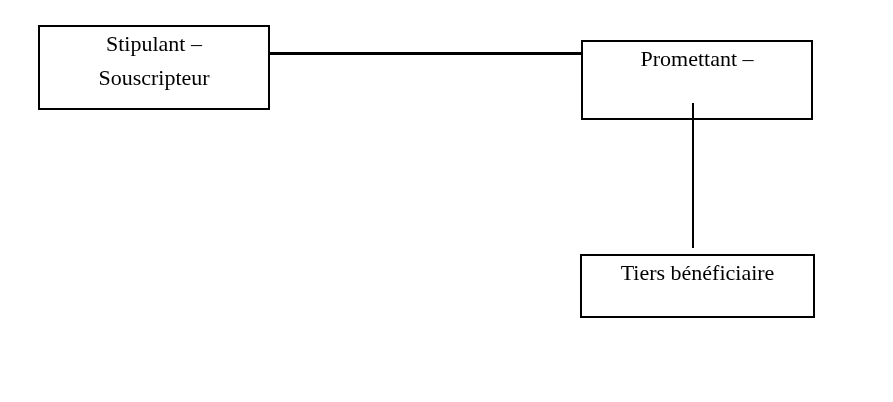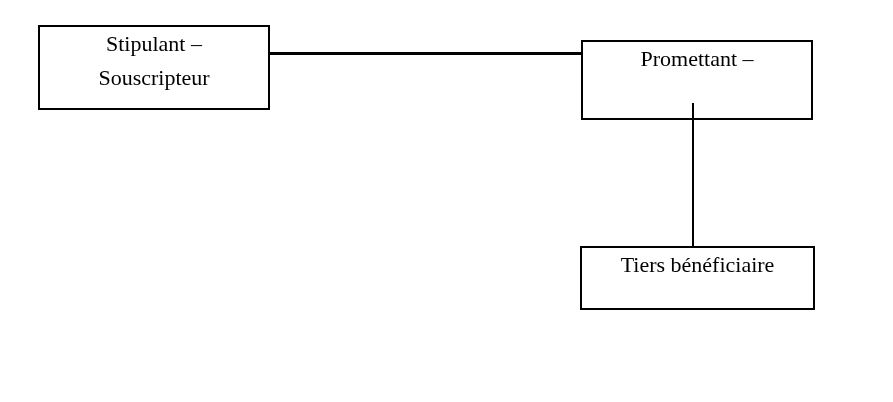--- a/index.html
+++ b/index.html
@@ -35,21 +35,21 @@
     height: 85px;
   }
   .node-promettant {
     left: 581px;
     top: 40px;
     width: 232px;
     height: 80px;
   }
   .node-tiers {
     left: 580px;
-    top: 246px;
+    top: 254px;
     width: 235px;
     height: 64px;
     padding-bottom: 24px;
   }
   .connector-h {
     position: absolute;
     left: 270px;
     top: 52px;
     width: 311px;
     height: 3px;

